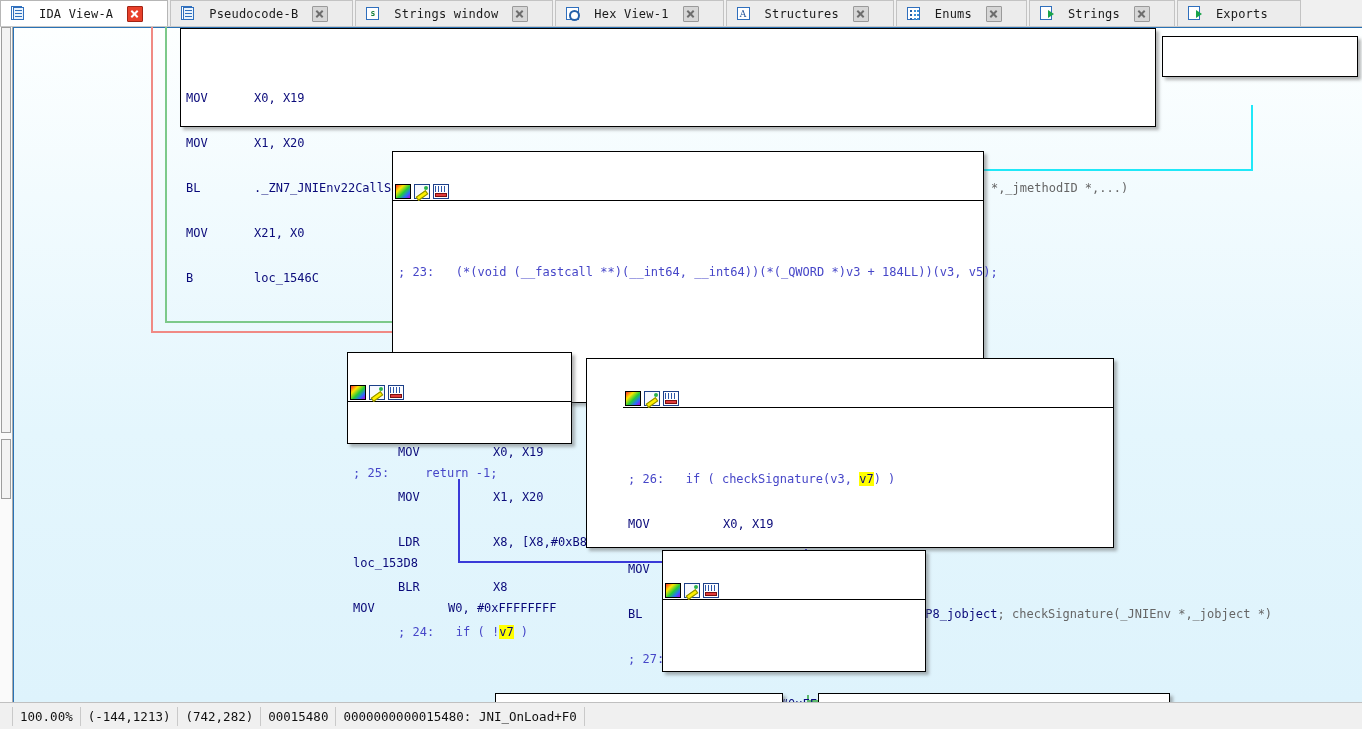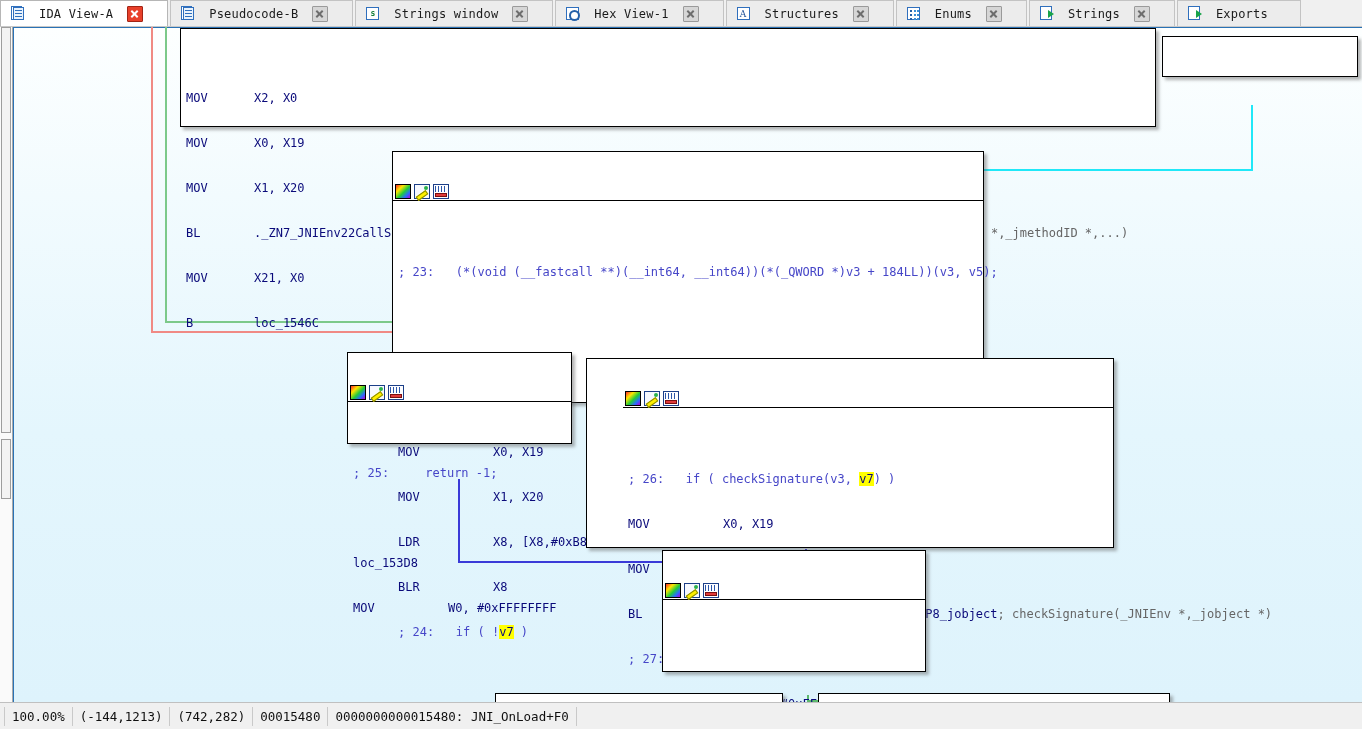--- a/index.html
+++ b/index.html
@@ -122,21 +122,21 @@
   #edges{position:absolute;left:0;top:0;width:1362px;height:675px;z-index:2;pointer-events:none;}
 
   
   #statusbar{
     position:absolute;left:0;bottom:0;width:1362px;height:27px;
     background:#f0f0f0;border-top:1px solid #c0c0c0;
     display:flex;align-items:center;box-sizing:border-box;
     font-size:12.5px;color:#101010;font-family:"DejaVu Sans Mono",monospace;
   }
   .sb{padding:0 7px;height:19px;line-height:19px;border-right:1px solid #c9c9c9;white-space:nowrap;}
-  .sb:first-child{border-left:1px solid #c9c9c9;margin-left:4px;}
+  .sb:first-child{border-left:1px solid #c9c9c9;margin-left:12px;}
 </style>
 </head>
 <body>
 
 <div id="app">
 
   <div id="tabbar">
 
     <div class="tab active">
       <span class="tabicon">
@@ -256,21 +256,20 @@
 
         <path d="M806,522 L806,535 L806,548" stroke="#3a3ad8" marker-end="url(#ab)"></path>
 
         <path d="M754,668 L754,681 L513,681 L513,695" stroke="#f08a84" marker-end="url(#ar)"></path>
         <path d="M808,668 L808,674 L928,674 L928,695" stroke="#5cb96d" marker-end="url(#adg)"></path>
       </g>
     </svg>
 
     <div class="node" style="left:180px;top:1px;width:976px;height:99px;">
       <div class="body" style="padding-top:2px;">
-        <span class="row"><span class="mn">MOV</span><span>X2, X0</span></span>
         <span class="row"><span class="mn">MOV</span><span>X0, X19</span></span>
         <span class="row"><span class="mn">MOV</span><span>X1, X20</span></span>
         <span class="row"><span class="mn">BL</span><span>._ZN7_JNIEnv22CallStaticObjectMethodEP7_jclassP10_jmethodIDz</span><span class="cmt">; _JNIEnv::CallStaticObjectMethod(_jclass *,_jmethodID *,...)</span></span>
         <span class="row"><span class="mn">MOV</span><span>X21, X0</span></span>
         <span class="row"><span class="mn">B</span><span>loc_1546C</span></span>
       </div>
     </div>
 
     <div class="node" style="left:1162px;top:9px;width:196px;height:41px;overflow:hidden;">
       <div class="body" style="padding-top:2px;">

